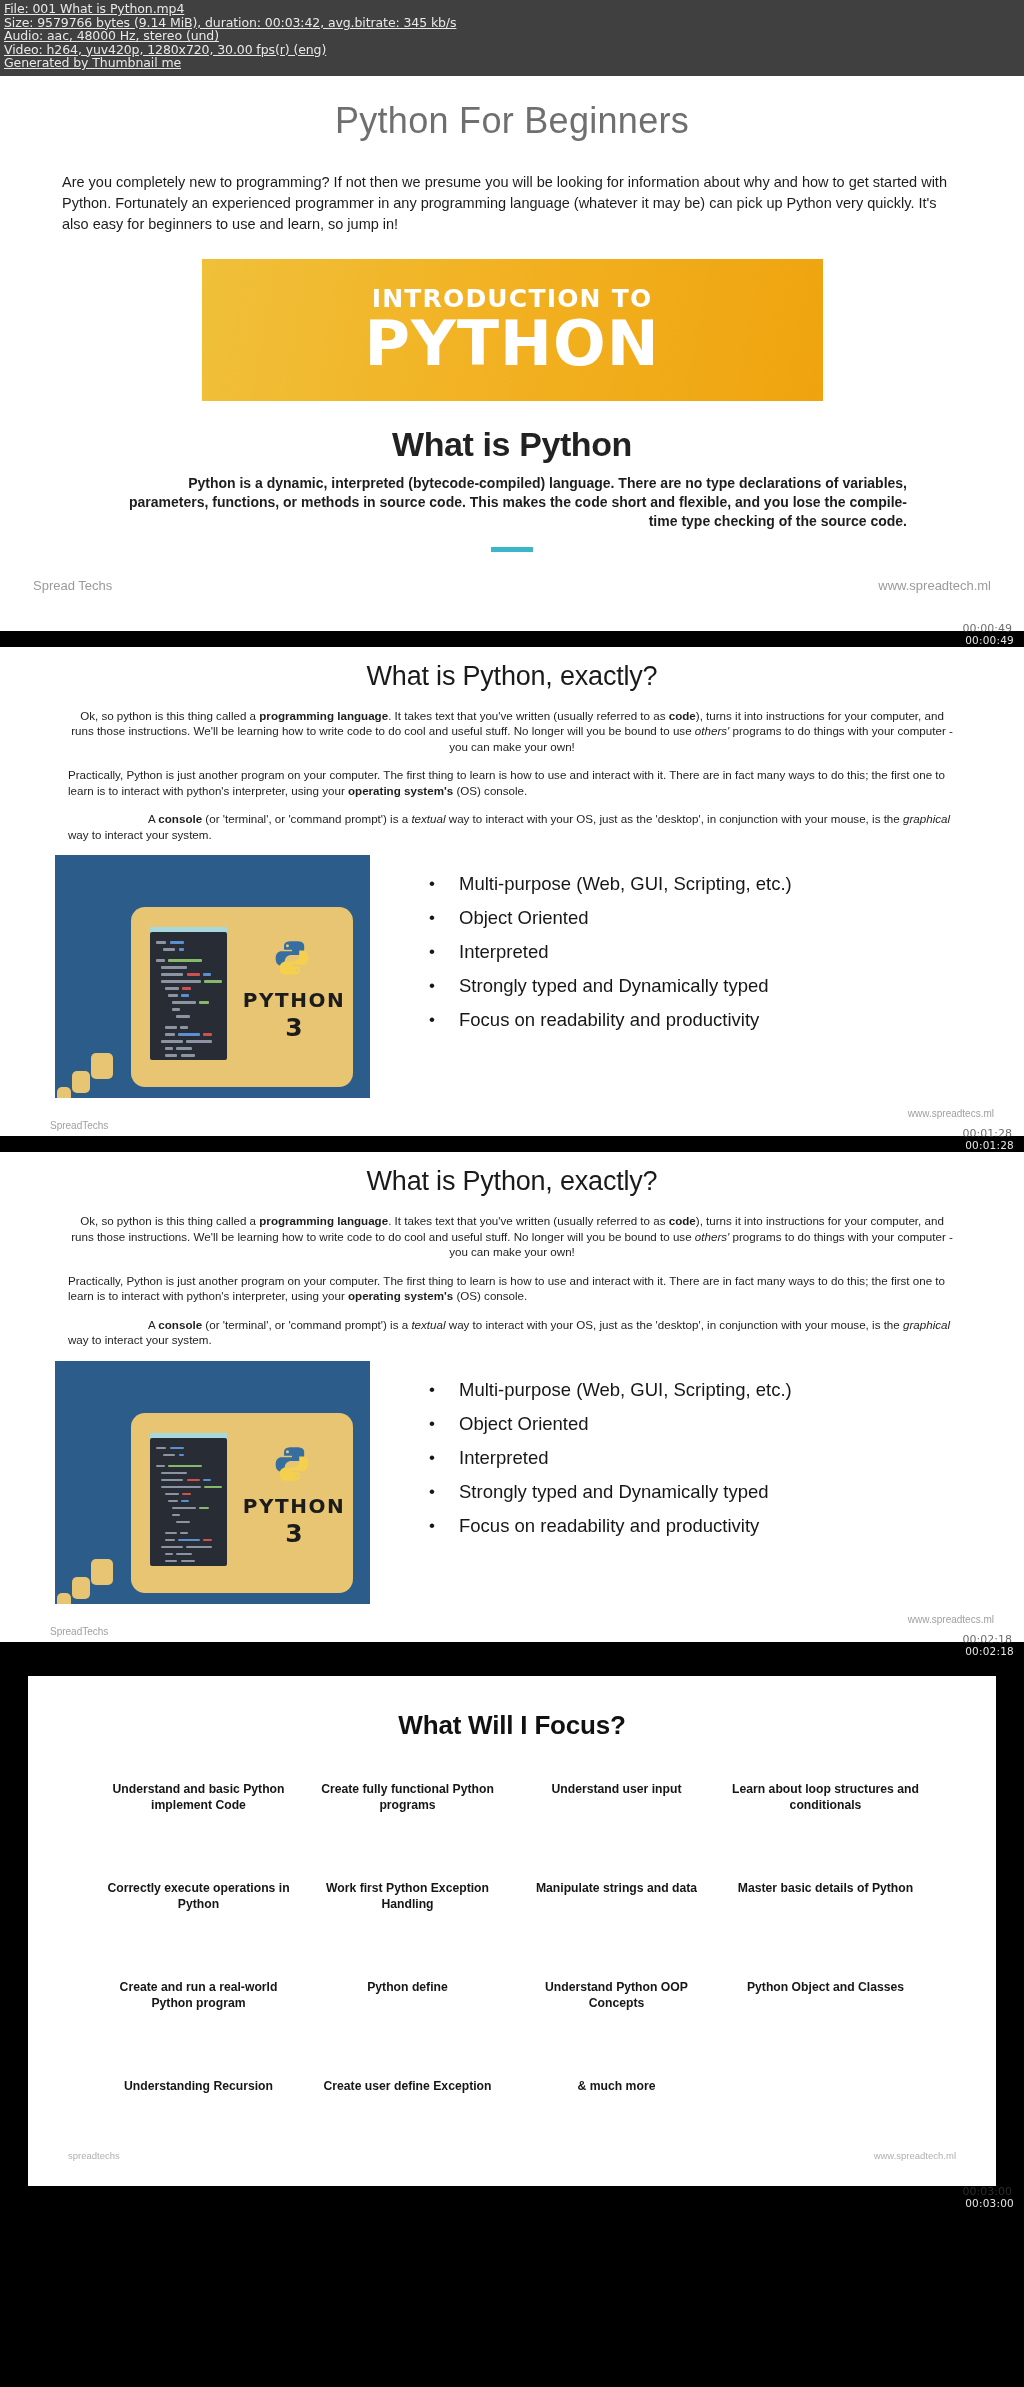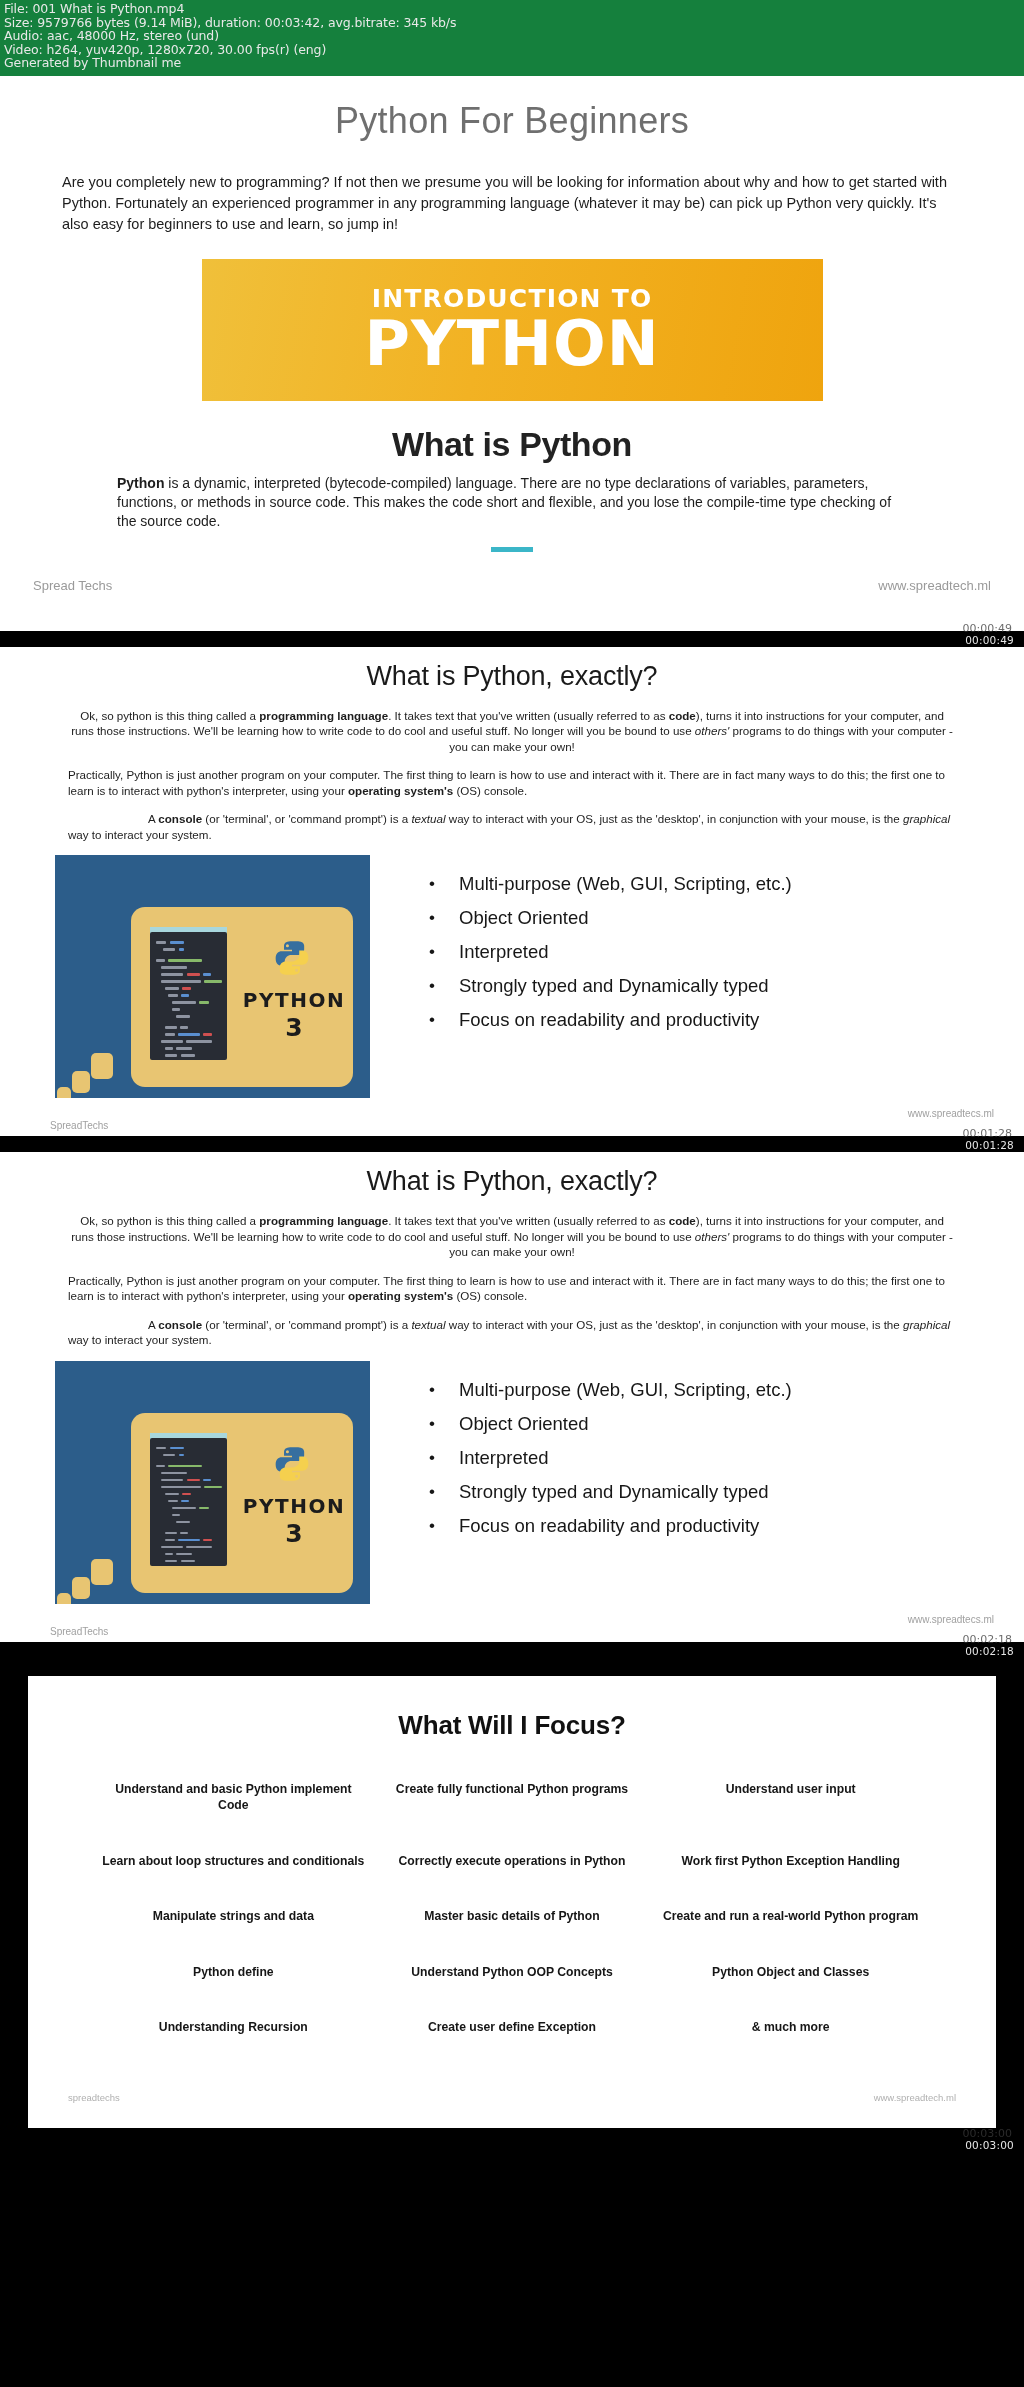--- a/index.html
+++ b/index.html
@@ -6,27 +6,28 @@
   body {
     width: 1024px;
     background: #000;
     font-family: "Liberation Sans", sans-serif;
     color: #000;
   }
   .page { width: 1024px; position: relative; }
 
   
   .meta {
-    background: #15803d;
+    background: #404040;
     color: #e8e8e8;
     padding: 2px 4px 6px 4px;
     font-family: "DejaVu Sans", sans-serif;
     font-size: 12.5px;
     line-height: 13.6px;
     letter-spacing: -0.1px;
+    text-decoration: underline;
   }
   .meta-line { white-space: pre; }
 
   
   .thumb { position: relative; background: #ffffff; overflow: hidden; }
 
   .tbar {
     position: relative;
     height: 16px;
     background: #000;
@@ -98,24 +99,25 @@
     text-align: center;
     font-size: 34px;
     font-weight: bold;
     color: #222;
     margin-top: 24px;
     letter-spacing: -.4px;
   }
   .s1-body {
     width: 790px;
     margin: 10px auto 0 auto;
-    text-align: left;
+    text-align: right;
     font-size: 14px;
     line-height: 19px;
     color: #1d1d1d;
+    font-weight: bold;
   }
   .accentbar {
     width: 42px; height: 5px;
     background: #3bb6c8;
     margin: 16px auto 0 auto;
   }
   .foot {
     position: relative;
     width: 100%;
     margin-top: 26px;
@@ -259,22 +261,22 @@
   .s4-title {
     text-align: center;
     font-size: 26px;
     font-weight: bold;
     color: #111;
     margin-bottom: 40px;
     letter-spacing: -.2px;
   }
   .grid {
     display: grid;
-    grid-template-columns: repeat(3, 1fr);
-    row-gap: 39px;
+    grid-template-columns: repeat(4, 1fr);
+    row-gap: 66px;
     padding: 0 66px;
   }
   .cell {
     text-align: center;
     font-size: 12.2px;
     line-height: 16.5px;
     font-weight: bold;
     color: #161616;
     padding: 0 6px;
   }

